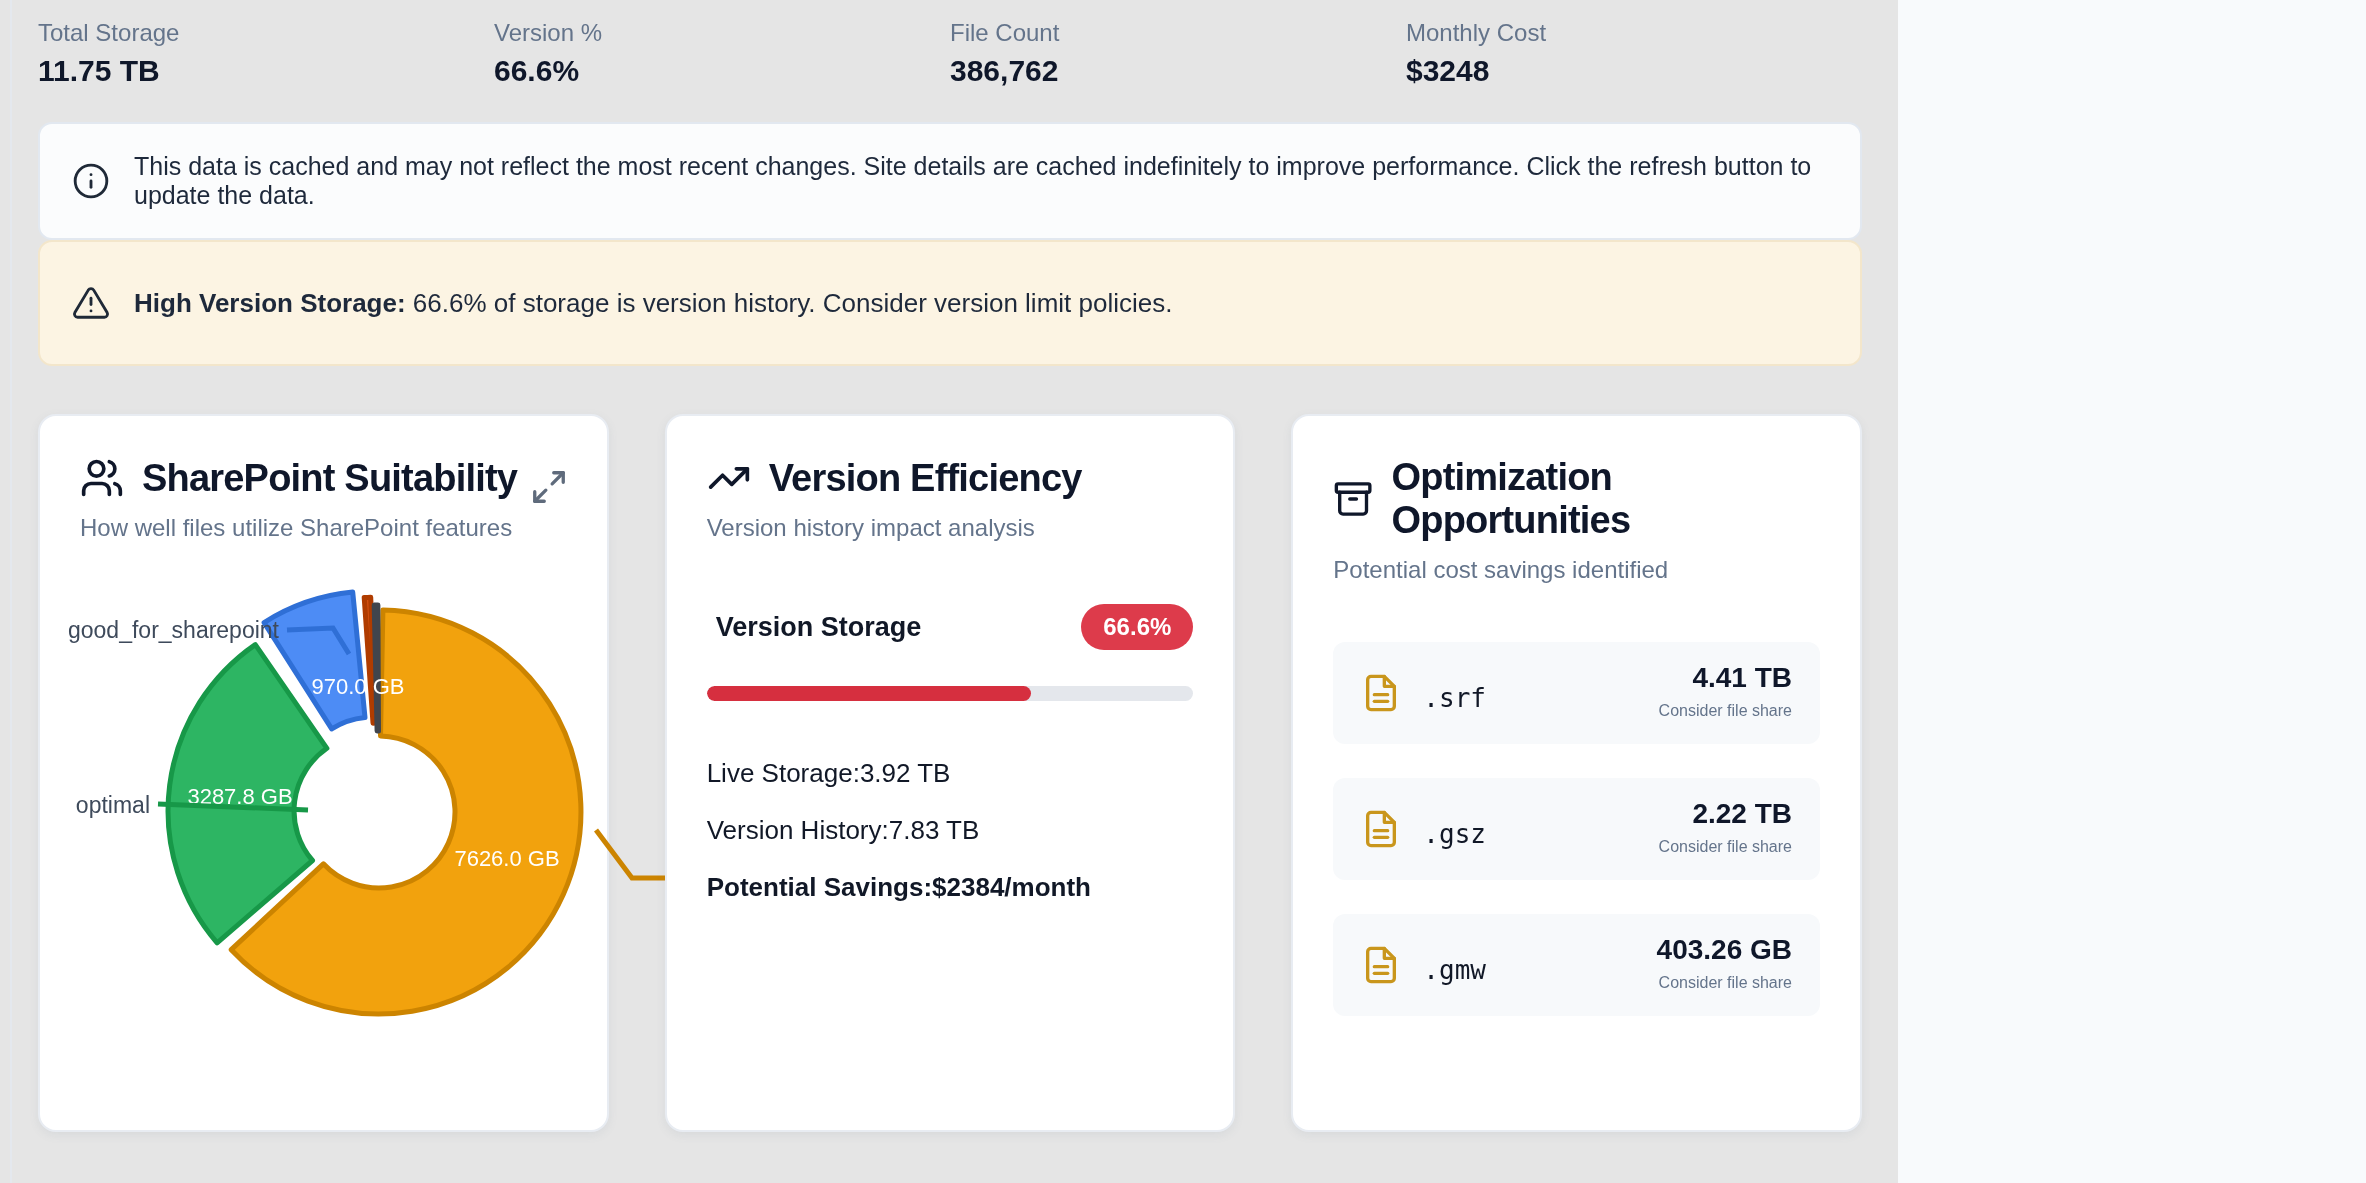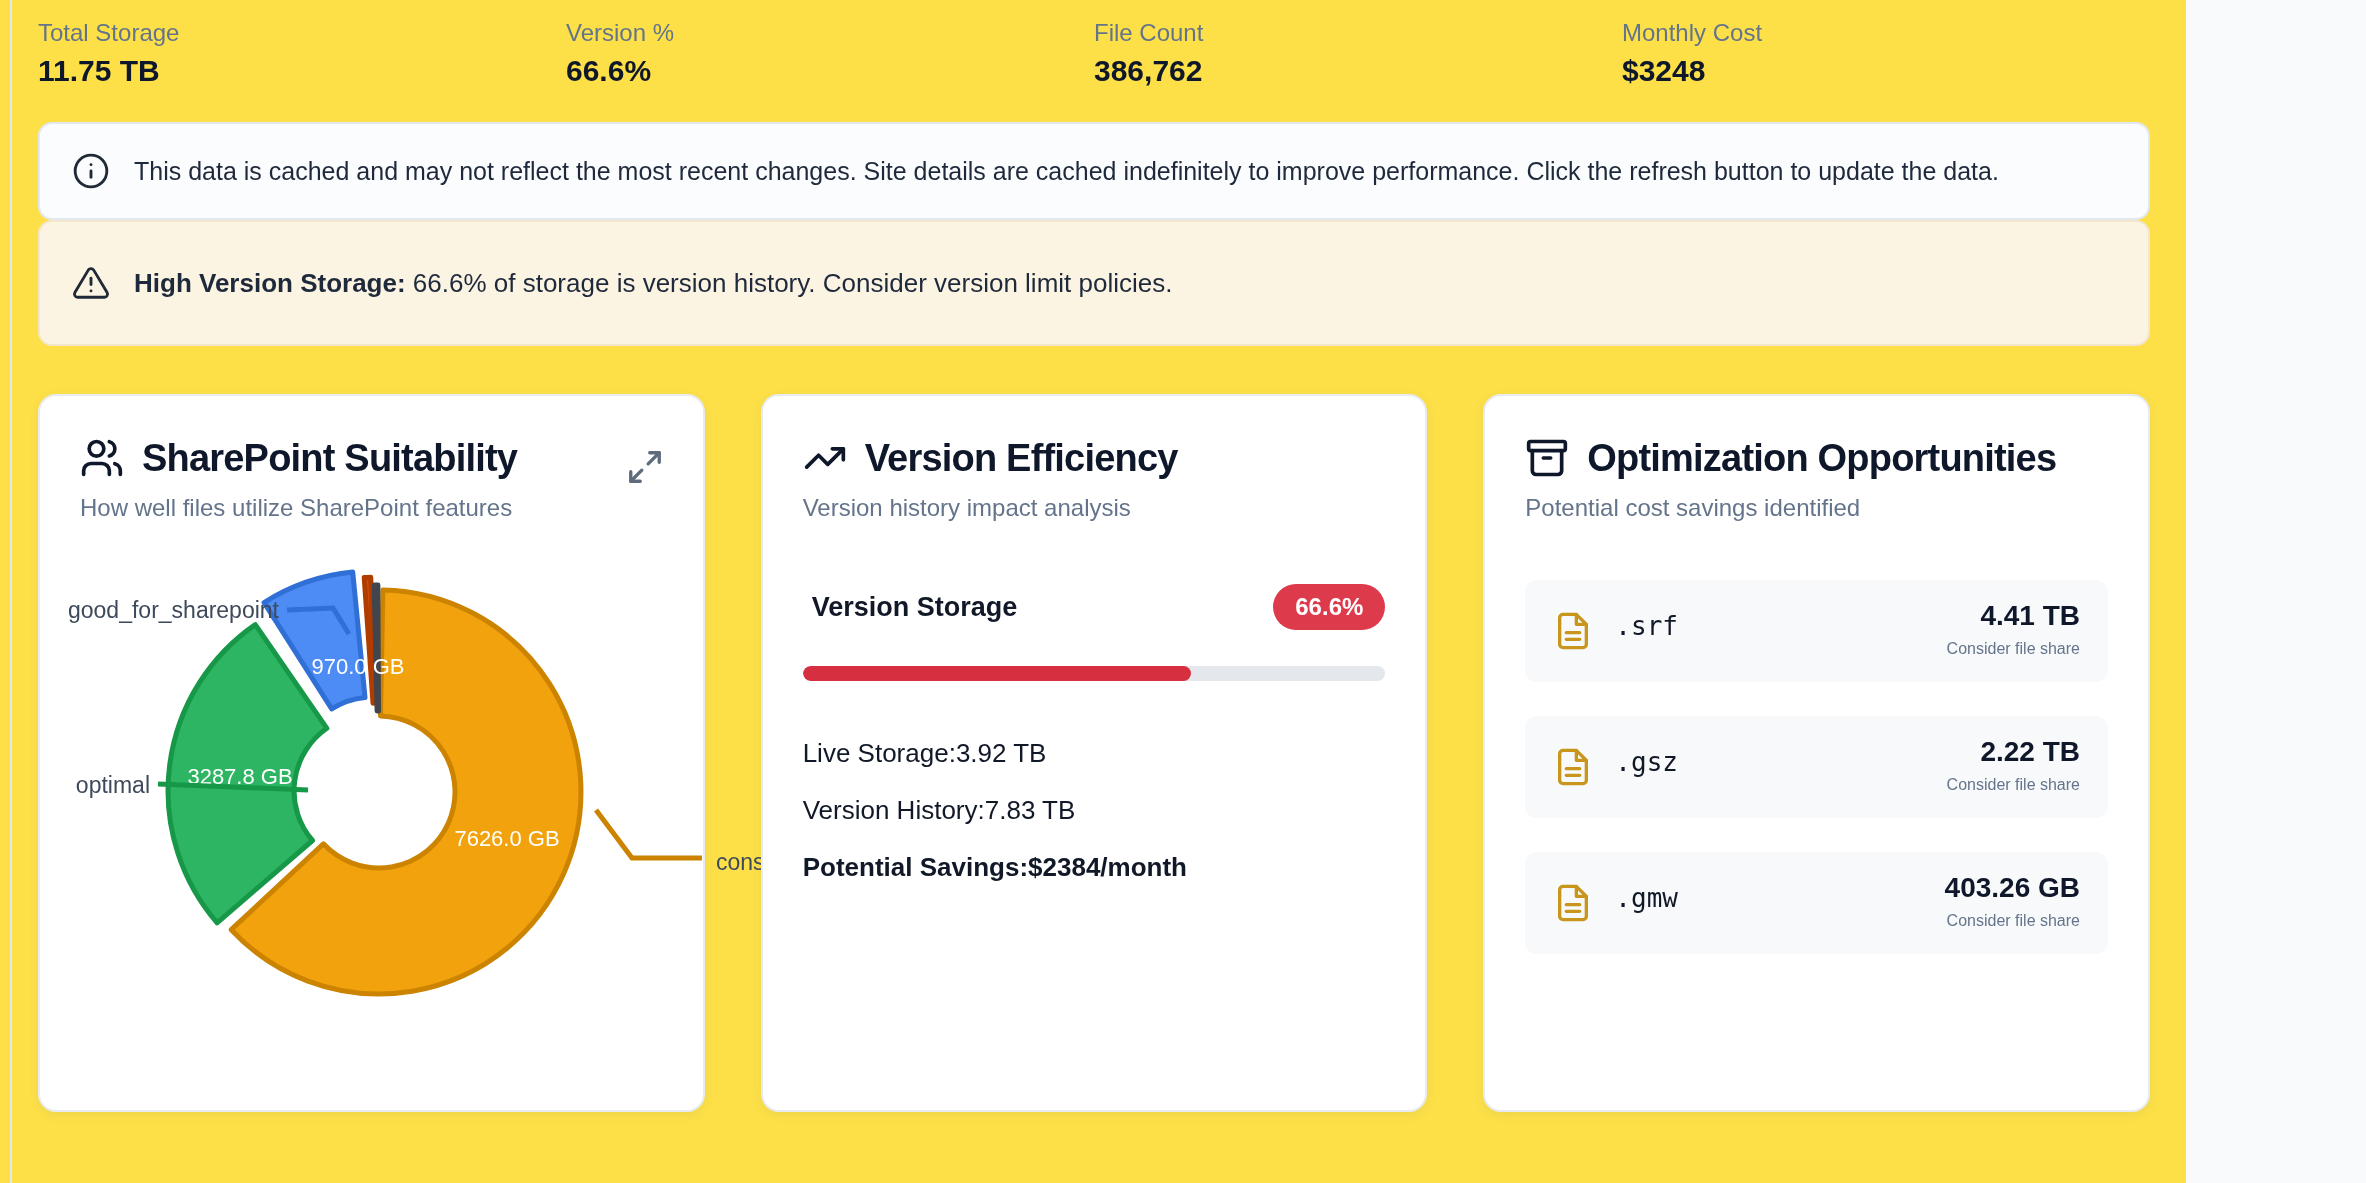--- a/index.html
+++ b/index.html
@@ -1,16 +1,16 @@
 <!DOCTYPE html>
 <html><head>
 <meta charset="utf-8">
 <style>
   html,body{margin:0;padding:0;background:#f8fafc;}
-  .page{position:relative;width:2186px;height:1183px;background:#fde047;
+  .page{position:relative;width:1898px;height:1183px;background:#e5e5e5;
         font-family:"Liberation Sans",sans-serif;color:#0f172a;overflow:hidden;}
   .left-line{position:absolute;left:10px;top:0;width:2px;height:100%;background:#e4e8ee;}
   .content{position:absolute;left:38px;right:36px;top:0;}
 
   
   .stats{display:grid;grid-template-columns:repeat(4,1fr);padding-top:16px;}
   .stat .lbl{font-size:24px;color:#64748b;line-height:34px;}
   .stat .val{font-size:30px;font-weight:bold;color:#0f172a;line-height:42px;}
 
   
@@ -47,21 +47,21 @@
   .progress-fill{height:100%;background:#d62f3f;border-radius:8px;}
   .kv-rows{margin-top:44px;}
   .kv{display:flex;justify-content:flex-start;font-size:26px;color:#111827;
       padding:13px 0;}
   .kv.bold{font-weight:bold;}
 
   
   .opps{margin-top:58px;display:flex;flex-direction:column;gap:34px;}
   .opp{background:#f7f9fb;border-radius:12px;padding:18px 28px;display:flex;
        align-items:center;justify-content:space-between;min-height:54px;}
-  .opp-left{display:flex;align-items:flex-start;gap:22px;}
+  .opp-left{display:flex;align-items:flex-end;gap:22px;}
   .opp-ext{font-family:"DejaVu Sans Mono",monospace;font-size:26px;color:#111827;}
   .opp-right{text-align:right;}
   .opp-size{font-size:28px;font-weight:bold;color:#0f172a;line-height:36px;}
   .opp-note{font-size:16px;color:#64748b;line-height:30px;}
   .amber{color:#c9961c;}
 </style>
 </head>
 <body>
 
 <div class="page">

